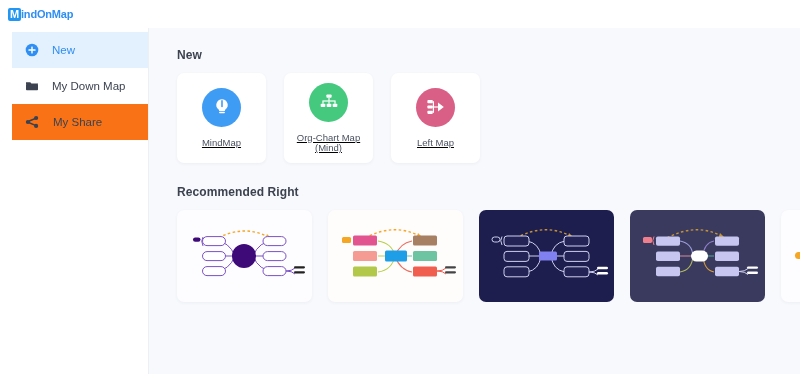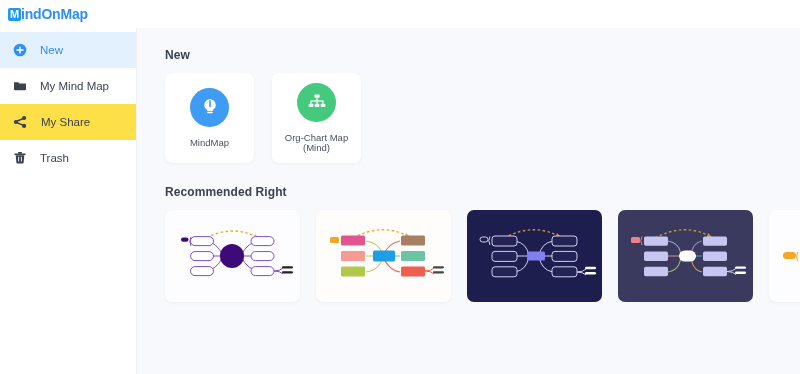--- a/index.html
+++ b/index.html
@@ -19,26 +19,26 @@
     padding-left: 8px;
   }
   .logo { display: flex; align-items: center; }
   .logo-badge {
     width: 13px; height: 13px; border-radius: 2px;
     background: #2196f3; color: #fff;
     font-size: 11px; font-weight: bold; line-height: 13px;
     text-align: center; letter-spacing: 0;
   }
   .logo-text {
-    font-size: 14px; font-weight: bold; color: #2f8ef4;
+    font-size: 11px; font-weight: bold; color: #2f8ef4;
     letter-spacing: -0.2px; margin-left: 0px;
   }
 
   
-  .body { flex: 1; display: flex; min-height: 0; }
+  .body { flex: 1; display: flex; min-height: 0; margin-left: 12px; }
 
   
   .sidebar {
     width: 137px; flex: 0 0 137px;
     background: #ffffff;
     border-right: 1px solid #eceff3;
     padding-top: 4px;
   }
   .nav-item {
     height: 36px; display: flex; align-items: center;
@@ -55,21 +55,21 @@
     flex: 1; background: #f7f9fc;
     padding: 20px 0 0 28px;
     overflow: hidden;
   }
   .section-title {
     font-size: 12px; font-weight: bold; color: #3c4250;
     margin-bottom: 11px; letter-spacing: .1px;
   }
 
   
-  .cards { display: flex; gap: 18px; }
+  .cards { display: flex; gap: 18px; text-decoration: underline; }
   .card {
     width: 89px; height: 90px;
     background: #ffffff; border-radius: 7px;
     box-shadow: 0 1px 3px rgba(80,100,140,.07);
     display: flex; flex-direction: column;
     align-items: center; justify-content: center;
     cursor: pointer;
   }
   .card-icon {
     width: 39px; height: 39px; border-radius: 50%;
@@ -122,47 +122,35 @@
         <span>New</span>
       </div>
 
       <div class="nav-item">
         <span class="nav-icon">
           <svg width="14" height="14" viewBox="0 0 14 14">
             <path d="M1 3.2h4.3l1.1 1.3H13v1.1H1z" fill="#3c4250"></path>
             <rect x="1" y="5" width="12" height="6.3" rx="0.8" fill="#3c4250"></rect>
           </svg>
         </span>
-        <span>My Mind Map</span>
-      </div>
-
-      <div class="nav-item active" style="background:#fde047;color:#3c4250;gap:14px;">
+        <span>My Down Map</span>
+      </div>
+
+      <div class="nav-item active" style="background:#f97316;color:#3c4250;gap:14px;">
         <span class="nav-icon">
           <svg width="14" height="14" viewBox="0 0 14 14">
             <path d="M11 3.2 3.6 6.3M3.6 7.5 11 10.6" stroke="#3c4250" stroke-width="1.5"></path>
             <circle cx="11.1" cy="3" r="2.1" fill="#3c4250"></circle>
             <circle cx="2.9" cy="7" r="2.1" fill="#3c4250"></circle>
             <circle cx="11.1" cy="10.9" r="2.1" fill="#3c4250"></circle>
           </svg>
         </span>
         <span>My Share</span>
       </div>
 
-      <div class="nav-item">
-        <span class="nav-icon">
-          <svg width="14" height="14" viewBox="0 0 14 14">
-            <rect x="1.4" y="2.6" width="11.2" height="1.3" rx=".4" fill="#3c4250"></rect>
-            <rect x="5" y="1.1" width="4" height="1.6" rx=".4" fill="#3c4250"></rect>
-            <path d="M2.7 4.3h8.6l-.7 7.4a.9.9 0 0 1-.9.8H4.3a.9.9 0 0 1-.9-.8z" fill="#3c4250"></path>
-            <rect x="5.2" y="5.8" width=".9" height="4.6" fill="#f7f9fc"></rect>
-            <rect x="7.9" y="5.8" width=".9" height="4.6" fill="#f7f9fc"></rect>
-          </svg>
-        </span>
-        <span>Trash</span>
-      </div>
 
     </nav>
 
     <main class="main">
 
       <div class="section-title">New</div>
 
       <div class="cards">
 
         <div class="card">
@@ -187,20 +175,33 @@
               <rect x="18.4" y="12.3" width="1.2" height="2.5" fill="#fff"></rect>
               <rect x="4.7" y="14.7" width="4.6" height="3.4" rx=".8" fill="#fff"></rect>
               <rect x="10.7" y="14.7" width="4.6" height="3.4" rx=".8" fill="#fff"></rect>
               <rect x="16.7" y="14.7" width="4.6" height="3.4" rx=".8" fill="#fff"></rect>
             </svg>
           </span>
           <span class="card-label">Org-Chart Map (Mind)</span>
         </div>
 
 
+        <div class="card">
+          <span class="card-icon" style="background:#da5f86">
+            <svg width="26" height="26" viewBox="0 0 26 26">
+              <rect x="4.4" y="6.1" width="5.4" height="3.2" rx=".8" fill="#fff"></rect>
+              <rect x="4.4" y="11.4" width="5.4" height="3.2" rx=".8" fill="#fff"></rect>
+              <rect x="4.4" y="16.7" width="5.4" height="3.2" rx=".8" fill="#fff"></rect>
+              <rect x="9.8" y="7.2" width="1.2" height="11.6" fill="#fff"></rect>
+              <rect x="10.9" y="12.4" width="4.4" height="1.2" fill="#fff"></rect>
+              <path d="M15 8.4 20.8 13 15 17.6z" fill="#fff"></path>
+            </svg>
+          </span>
+          <span class="card-label">Left Map</span>
+        </div>
 
 
 
       </div>
 
       <div class="themes-wrap">
         <div class="section-title">Recommended Right</div>
 
         <div class="themes">
 

